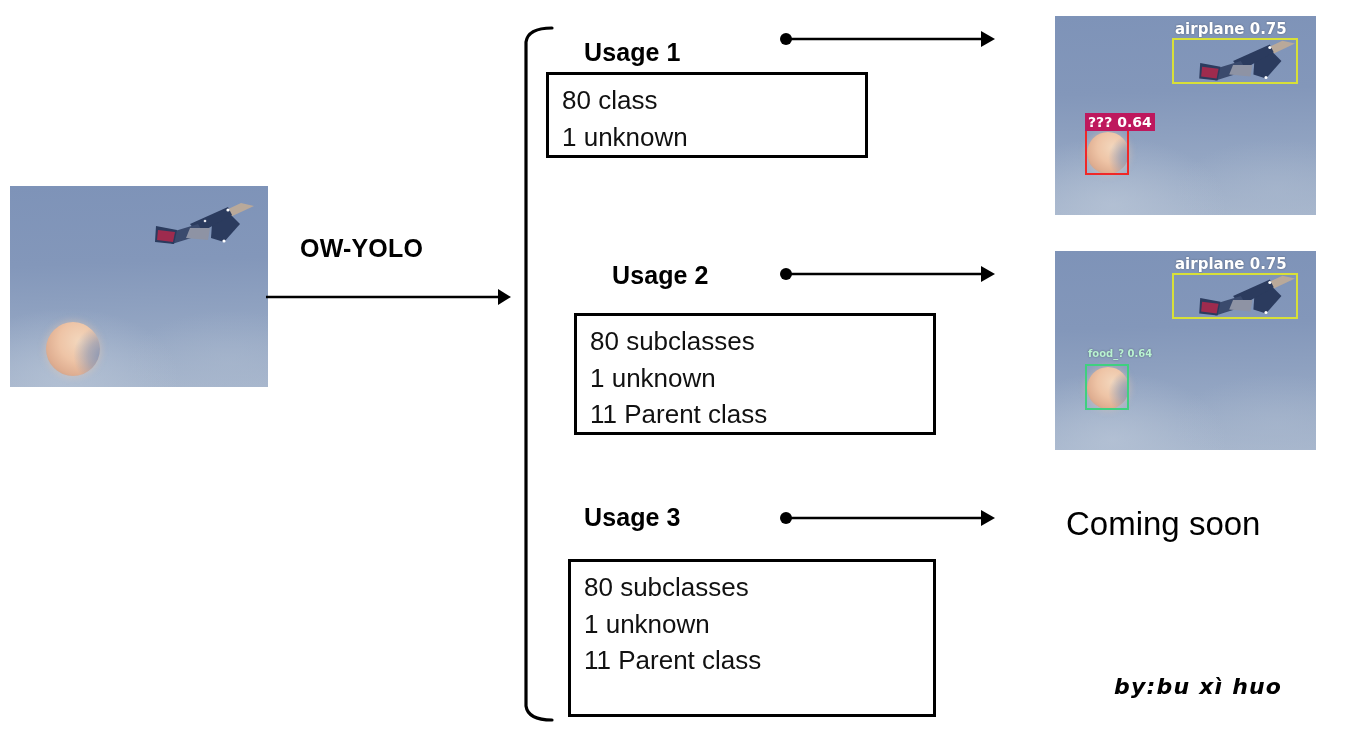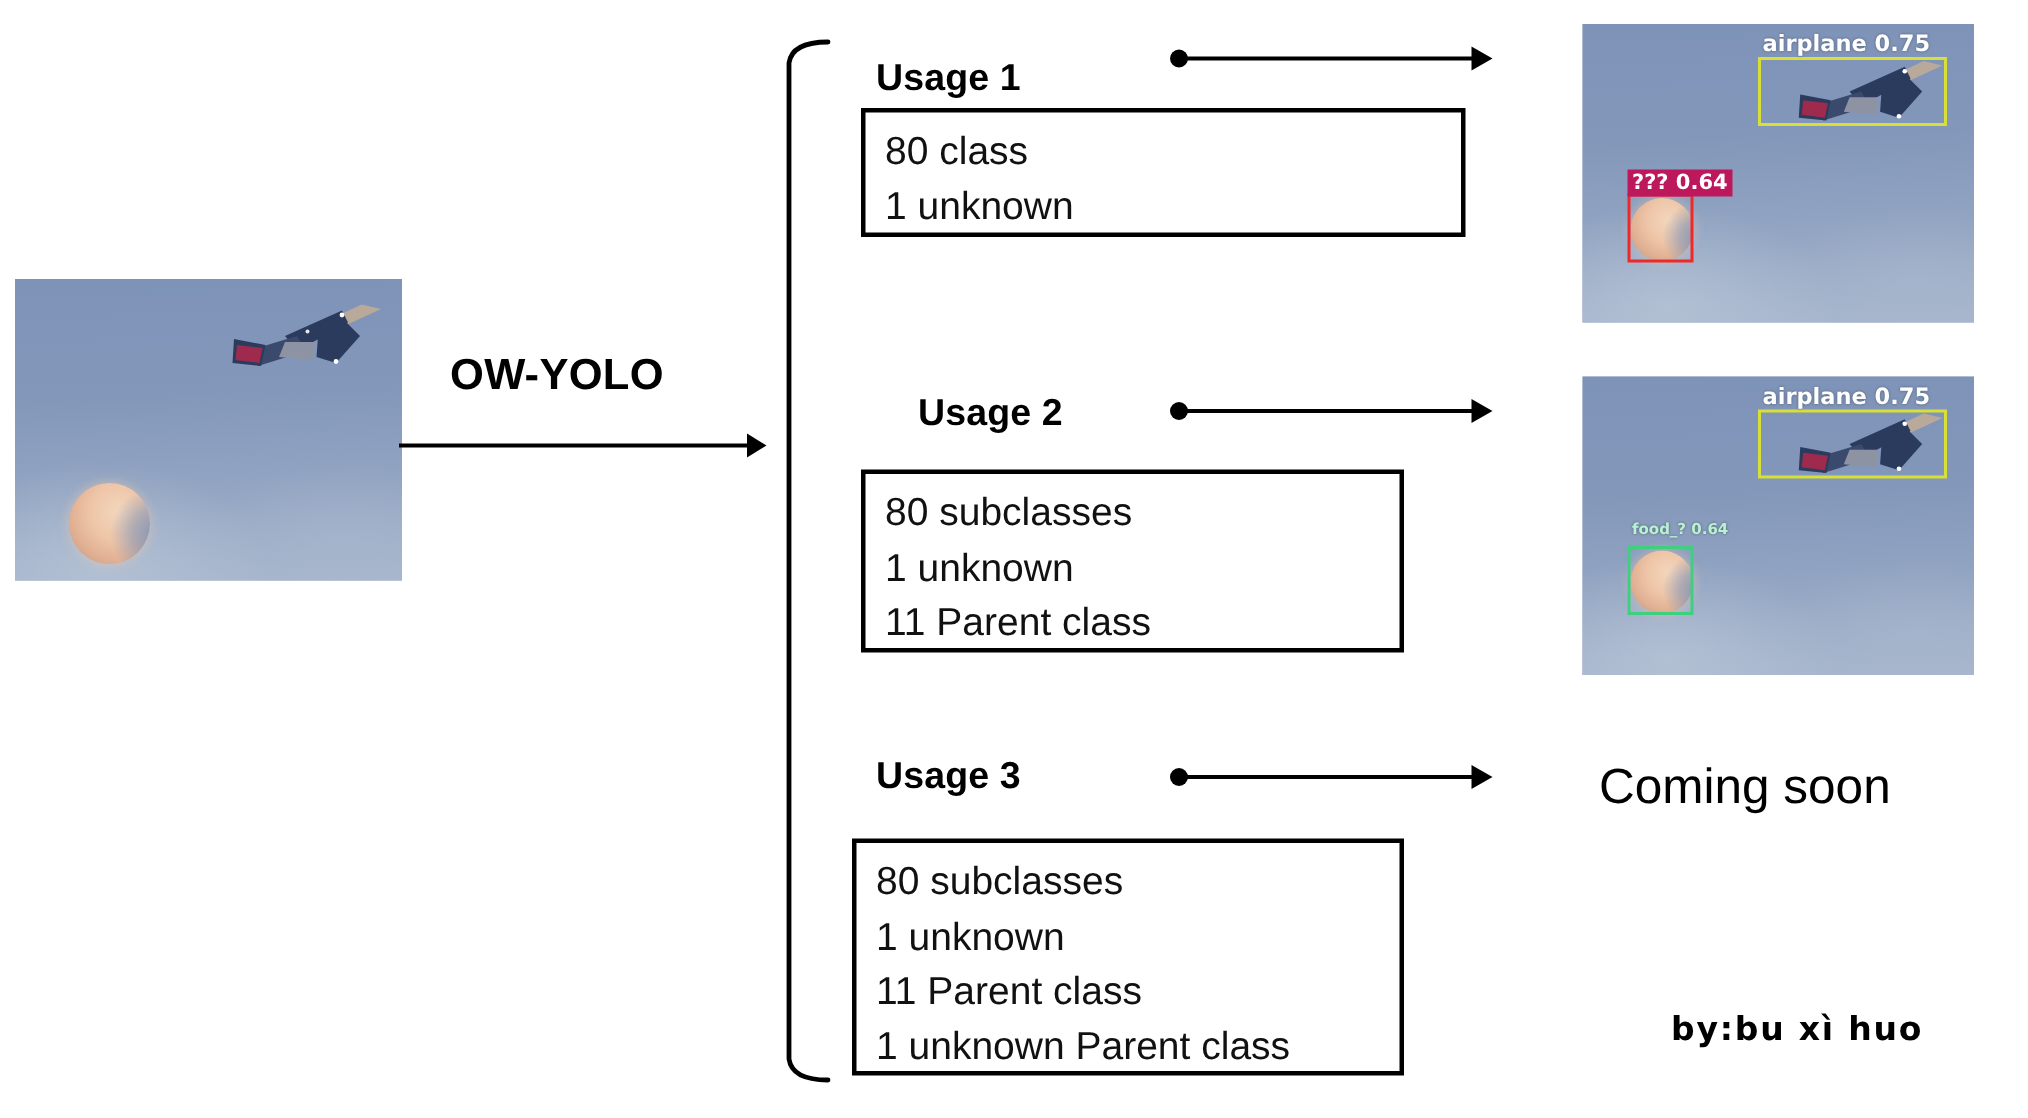--- a/index.html
+++ b/index.html
@@ -82,21 +82,21 @@
   }
   .info-box .line {
     font-size: 26px;
     line-height: 1.41;
     color: #111;
     white-space: nowrap;
   }
   .ow-label {
     position: absolute;
     font-weight: 700;
-    font-size: 29px;
+    font-size: 25px;
     letter-spacing: 0.2px;
   }
   .coming-soon {
     position: absolute;
     font-size: 33px;
     color: #000;
     white-space: nowrap;
   }
   .byline {
     position: absolute;
@@ -139,21 +139,21 @@
 <svg class="abs" style="left:508px; top:24px; width:46px; height:700px;" viewBox="0 0 46 700">
   <path d="M44 4 Q20 4 18 18 L18 682 Q20 696 44 696" fill="none" stroke="#000" stroke-width="3.2" stroke-linecap="round"></path>
 </svg>
 
 <div class="usage-title" style="left:584px; top:26px;margin-top:12px;">Usage 1</div>
 <svg class="abs" style="left:778px; top:26px; width:218px; height:26px;" viewBox="0 0 218 26">
   <circle cx="8" cy="13" r="6" fill="#000"></circle>
   <line x1="8" y1="13" x2="204" y2="13" stroke="#000" stroke-width="2.6"></line>
   <path d="M203 5 L217 13 L203 21 Z" fill="#000"></path>
 </svg>
-<div class="info-box" style="left:574px; top:72px; width:403px; height:86px;">
+<div class="info-box" style="left:546px; top:72px; width:322px; height:86px;">
   <div class="line">80 class</div>
   <div class="line">1 unknown</div>
 </div>
 
 <div class="usage-title" style="left:612px; top:261px;">Usage 2</div>
 <svg class="abs" style="left:778px; top:261px; width:218px; height:26px;" viewBox="0 0 218 26">
   <circle cx="8" cy="13" r="6" fill="#000"></circle>
   <line x1="8" y1="13" x2="204" y2="13" stroke="#000" stroke-width="2.6"></line>
   <path d="M203 5 L217 13 L203 21 Z" fill="#000"></path>
 </svg>
@@ -166,21 +166,20 @@
 <div class="usage-title" style="left:584px; top:503px;">Usage 3</div>
 <svg class="abs" style="left:778px; top:505px; width:218px; height:26px;" viewBox="0 0 218 26">
   <circle cx="8" cy="13" r="6" fill="#000"></circle>
   <line x1="8" y1="13" x2="204" y2="13" stroke="#000" stroke-width="2.6"></line>
   <path d="M203 5 L217 13 L203 21 Z" fill="#000"></path>
 </svg>
 <div class="info-box" style="left:568px; top:559px; width:368px; height:158px;">
   <div class="line">80 subclasses</div>
   <div class="line">1 unknown</div>
   <div class="line">11 Parent class</div>
-  <div class="line">1 unknown Parent class</div>
 </div>
 
 <div class="photo" style="left:1055px; top:16px; width:261px; height:199px;">
   <div class="sky"></div>
   <div class="moon" style="left:32px; top:116px; width:42px; height:42px;"></div>
   <svg class="plane" style="left:118px; top:16px; width:124px; height:60px;" viewBox="0 0 128 62">
     <g>
       <path d="M113 9 L126 12 L74 36 L62 33 Z" fill="#b9a99a"></path>
       <path d="M98 16 L112 30 L96 48 L83 44 L84 30 Z" fill="#2b3b5e"></path>
       <path d="M62 30 L100 13 L104 21 L70 40 Z" fill="#2b3b5e"></path>
@@ -216,13 +215,13 @@
       <circle cx="96" cy="47" r="1.6" fill="#ffffff"></circle>
     </g>
   </svg>
   <div class="det-box" style="left:117px; top:22px; width:126px; height:46px; border-width:2px; border-color:#d8e038;"></div>
   <div class="det-label" style="left:117px; top:4px; font-size:15px; background:transparent; text-shadow:0 0 2px rgba(0,0,0,0.35);">airplane 0.75</div>
   <div class="det-box" style="left:30px; top:113px; width:44px; height:46px; border-width:2px; border-color:#3fd07f;"></div>
   <div class="det-label" style="left:30px; top:96px; font-size:10px; background:transparent; color:#b9f2d2; text-shadow:0 0 2px rgba(0,0,0,0.4);">food_? 0.64</div>
 </div>
 
 <div class="coming-soon" style="left:1066px; top:505px;">Coming soon</div>
-<div class="byline" style="left:1114px; top:674px;">by:bu xì huo</div>
+<div class="byline" style="left:1114px; top:674px;font-style:italic;">by:bu xì huo</div>
 
 </body></html>

